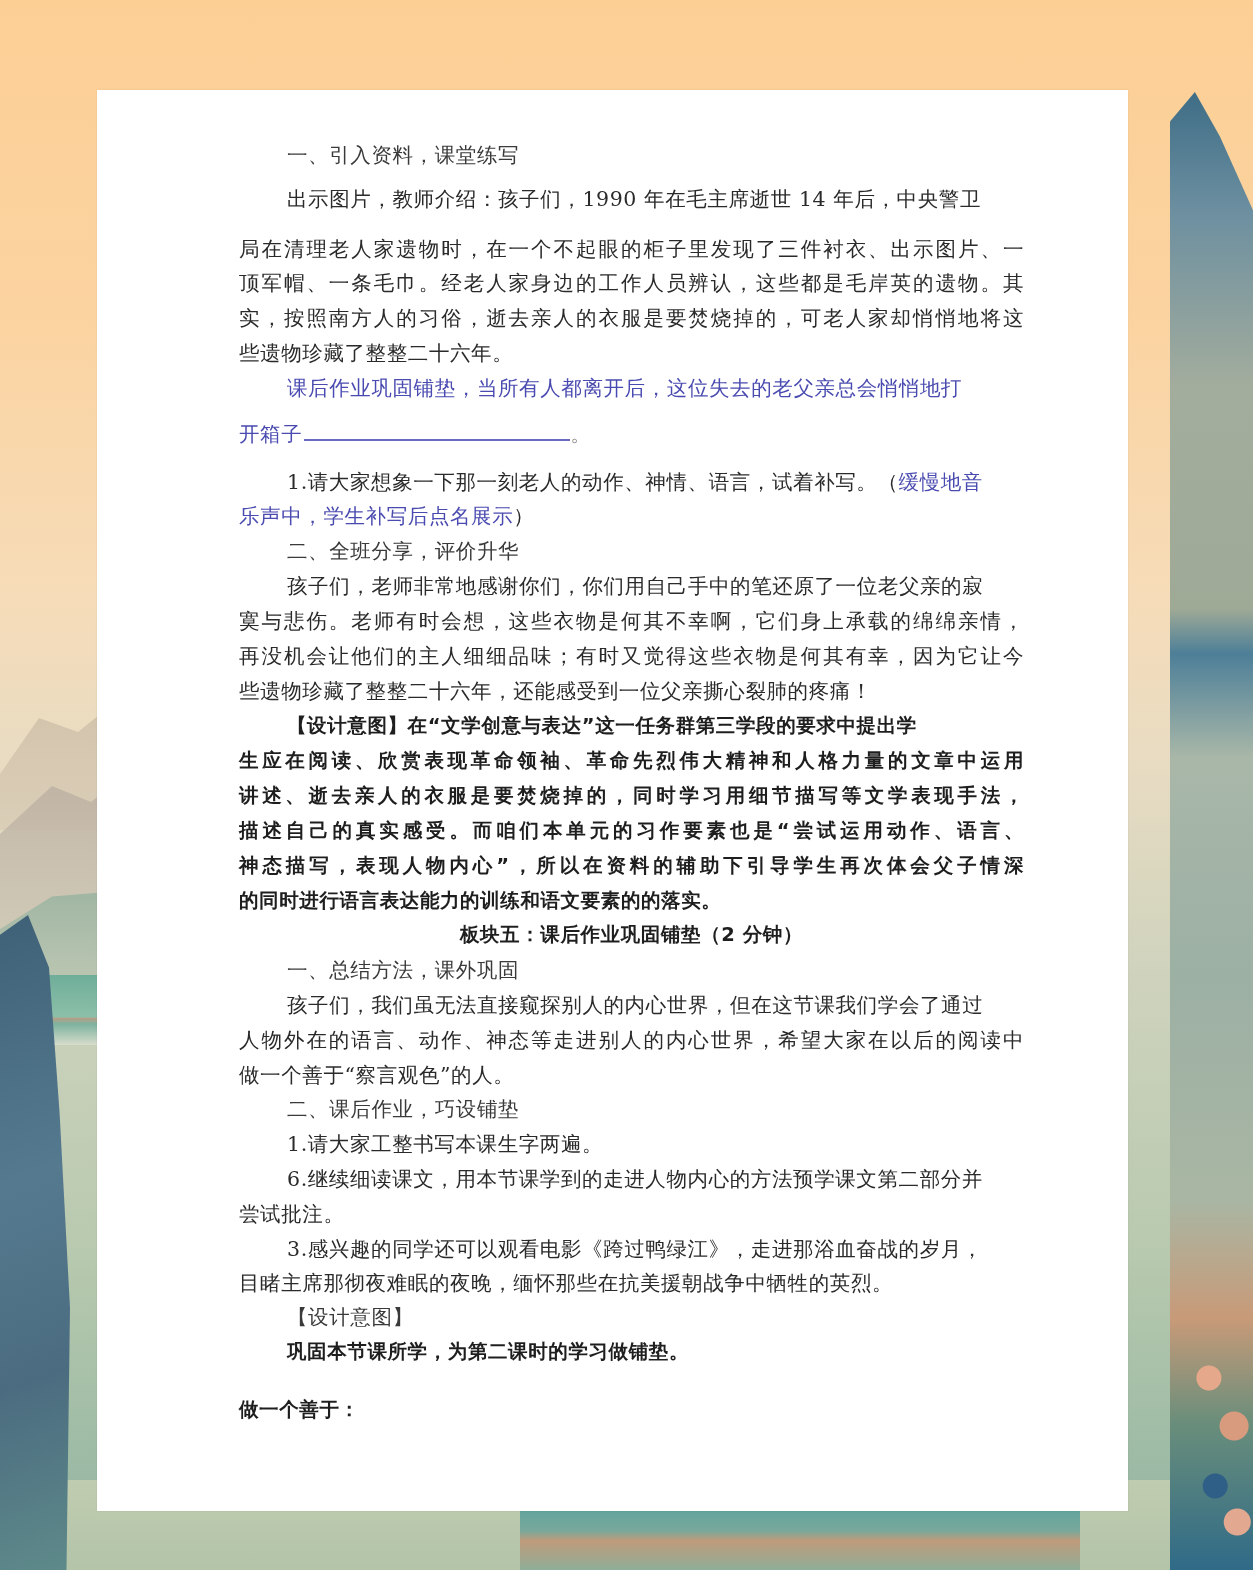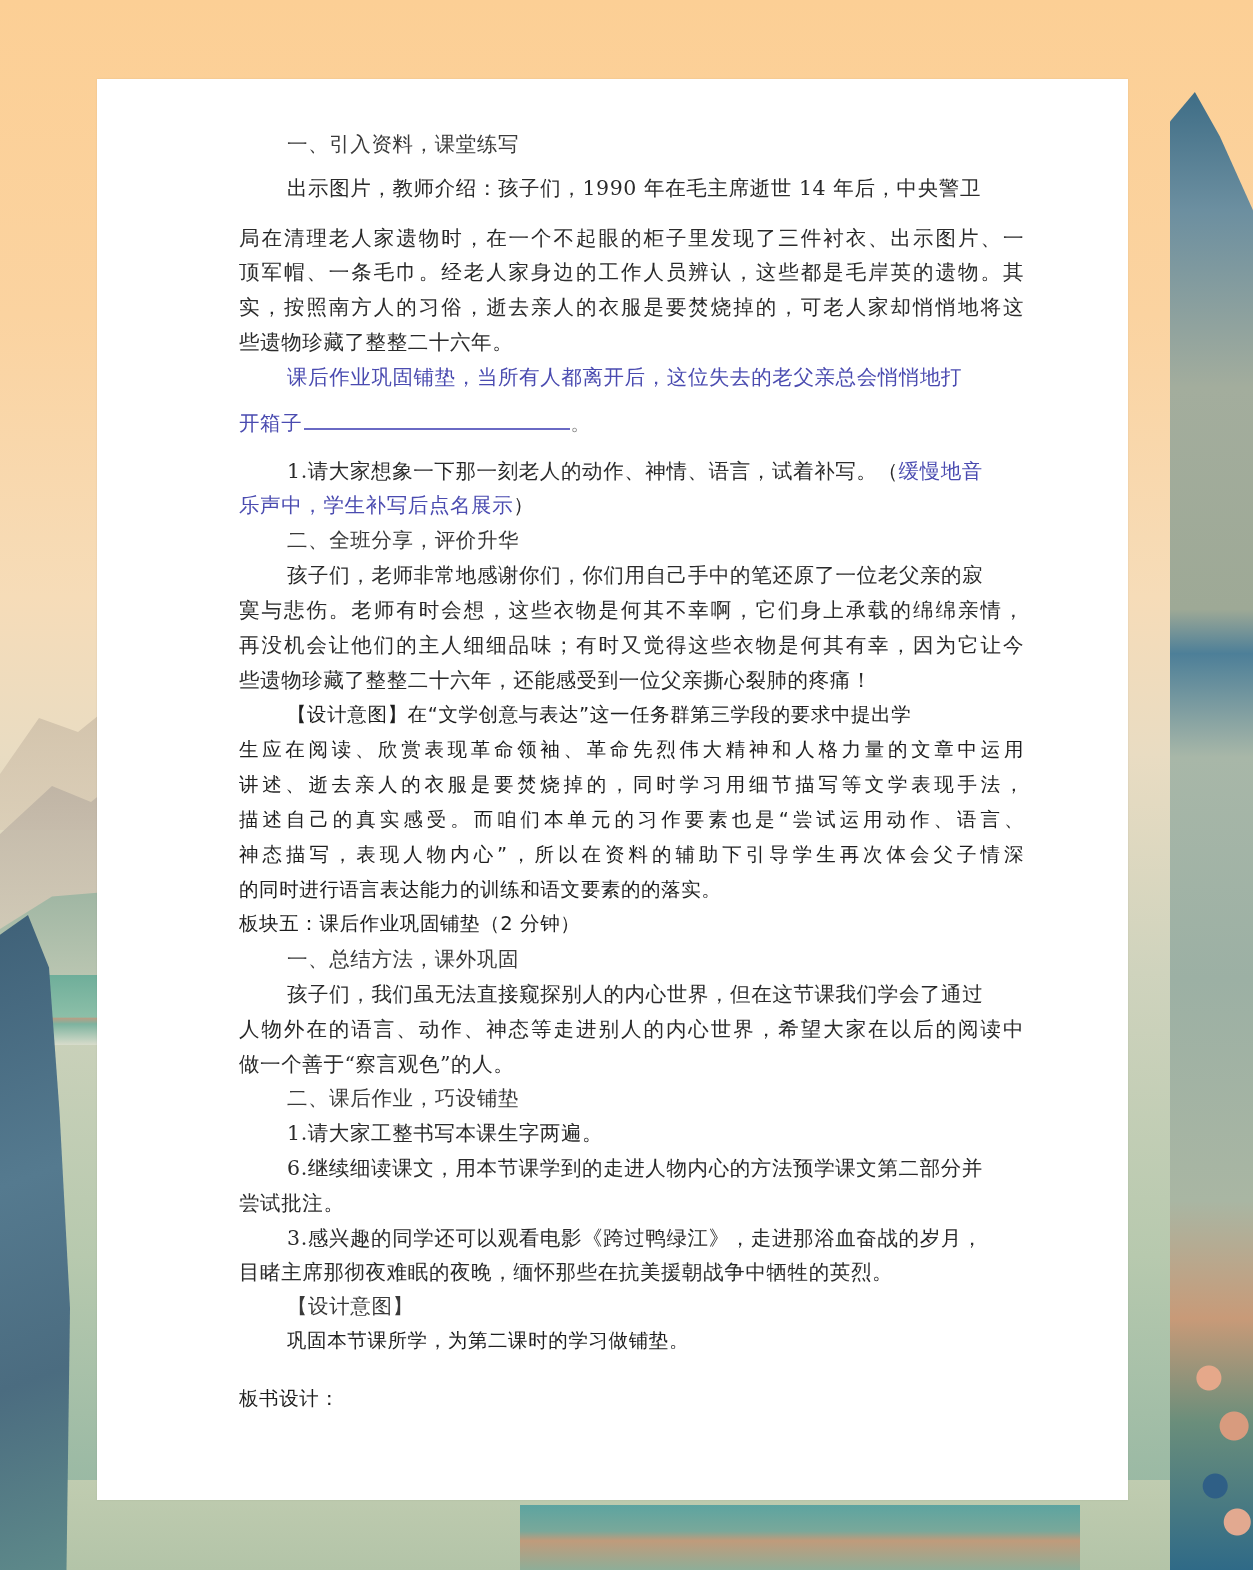--- a/index.html
+++ b/index.html
@@ -54,52 +54,52 @@
   .trees-right {
     left: 1190px; top: 1330px; width: 63px; height: 240px;
     background: radial-gradient(circle at 30% 20%, #e5a88a 0 12px, transparent 13px),
                 radial-gradient(circle at 70% 40%, #d89b7e 0 14px, transparent 15px),
                 radial-gradient(circle at 40% 65%, #2f5f86 0 12px, transparent 13px),
                 radial-gradient(circle at 75% 80%, #e2a990 0 13px, transparent 14px);
   }
 
   .page {
     position: absolute;
-    left: 97px; top: 79px;
+    left: 97px; top: 90px;
     width: 1031px; height: 1421px;
     background: #ffffff;
     box-shadow: 0 0 2px rgba(0,0,0,.08);
   }
   .content {
     position: absolute;
     left: 142px; top: 0;
     width: 785px;
     color: #2a2a2a;
     font-size: 20.5px;
     letter-spacing: 0.6px;
   }
   .line {
     position: absolute;
     left: 0;
     white-space: nowrap;
     line-height: 28px;
   }
   .indent { left: 48px; }
-  .bold { font-weight: normal; font-family: "DejaVu Sans", "Liberation Sans", sans-serif; font-size: 19.5px; color: #1e1e1e; }
+  .bold { font-weight: bold; font-family: "DejaVu Sans", "Liberation Sans", sans-serif; font-size: 19.5px; color: #1e1e1e; }
   .blue { color: #4a4bb0; }
   .gray-head { color: #3a3a3a; }
   .blank-line {
     display: inline-block;
     width: 266px;
     border-bottom: 2px solid #6a6ac4;
     height: 20px;
     vertical-align: baseline;
     margin-left: 2px;
   }
-  .center { left: 0; width: 785px; }
+  .center { left: 0; width: 785px; text-align: center; }
   .just { width: 785px; text-align: justify; text-align-last: justify; }
 </style>
 </head>
 <body>
 
 <div class="bg-layer mtn-left-far"></div>
 <div class="bg-layer mtn-left-mid"></div>
 <div class="bg-layer mtn-left-green"></div>
 <div class="bg-layer water-left"></div>
 <div class="bg-layer shore-left"></div>
@@ -157,15 +157,15 @@
 
     <div class="line indent" style="top:1040px">1.请大家工整书写本课生字两遍。</div>
     <div class="line indent" style="top:1075px">6.继续细读课文，用本节课学到的走进人物内心的方法预学课文第二部分并</div>
     <div class="line" style="top:1110px">尝试批注。</div>
     <div class="line indent" style="top:1145px">3.感兴趣的同学还可以观看电影《跨过鸭绿江》，走进那浴血奋战的岁月，</div>
     <div class="line" style="top:1179px">目睹主席那彻夜难眠的夜晚，缅怀那些在抗美援朝战争中牺牲的英烈。</div>
 
     <div class="line indent gray-head" style="top:1213px">【设计意图】</div>
     <div class="line indent bold" style="top:1248px">巩固本节课所学，为第二课时的学习做铺垫。</div>
 
-    <div class="line bold" style="top:1306px">板书设计：</div>
+    <div class="line bold" style="top:1306px">做一个善于：</div>
   </div>
 </div>
 
 </body></html>

